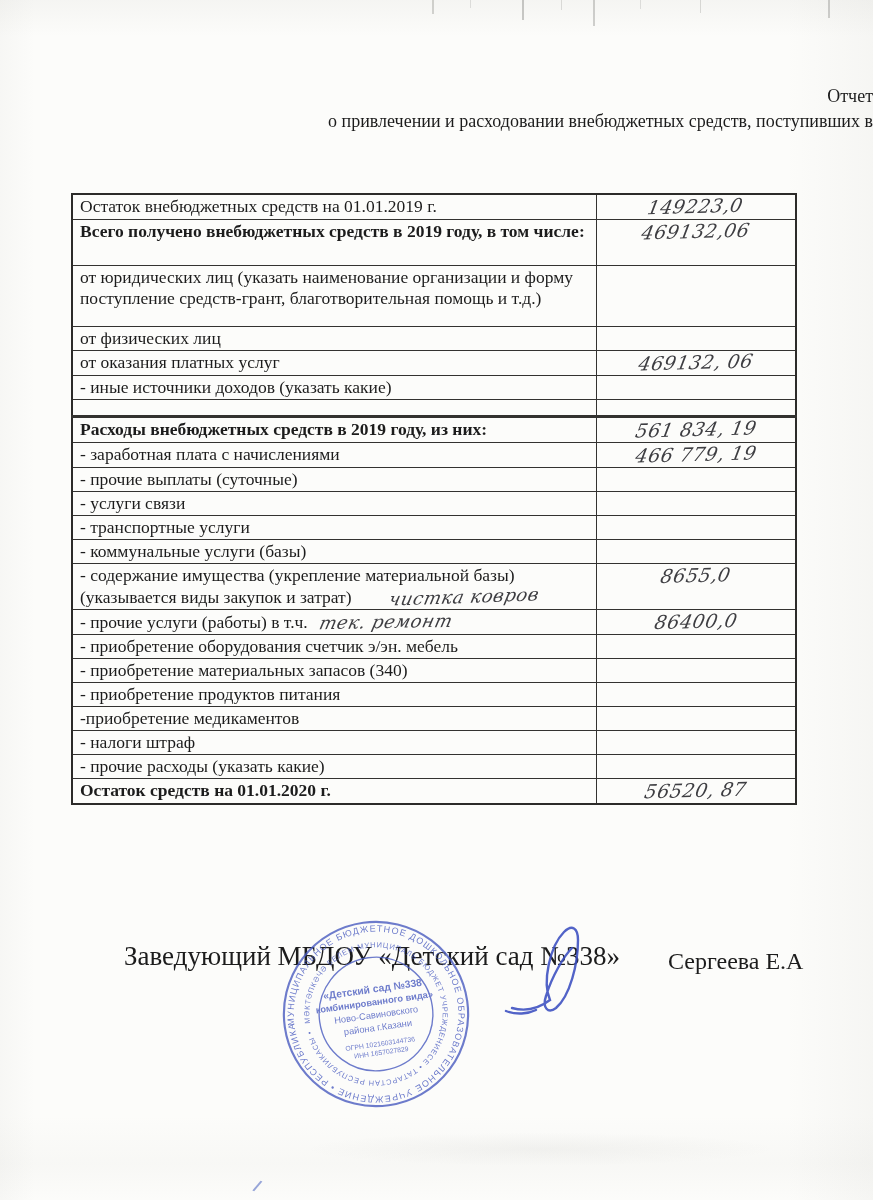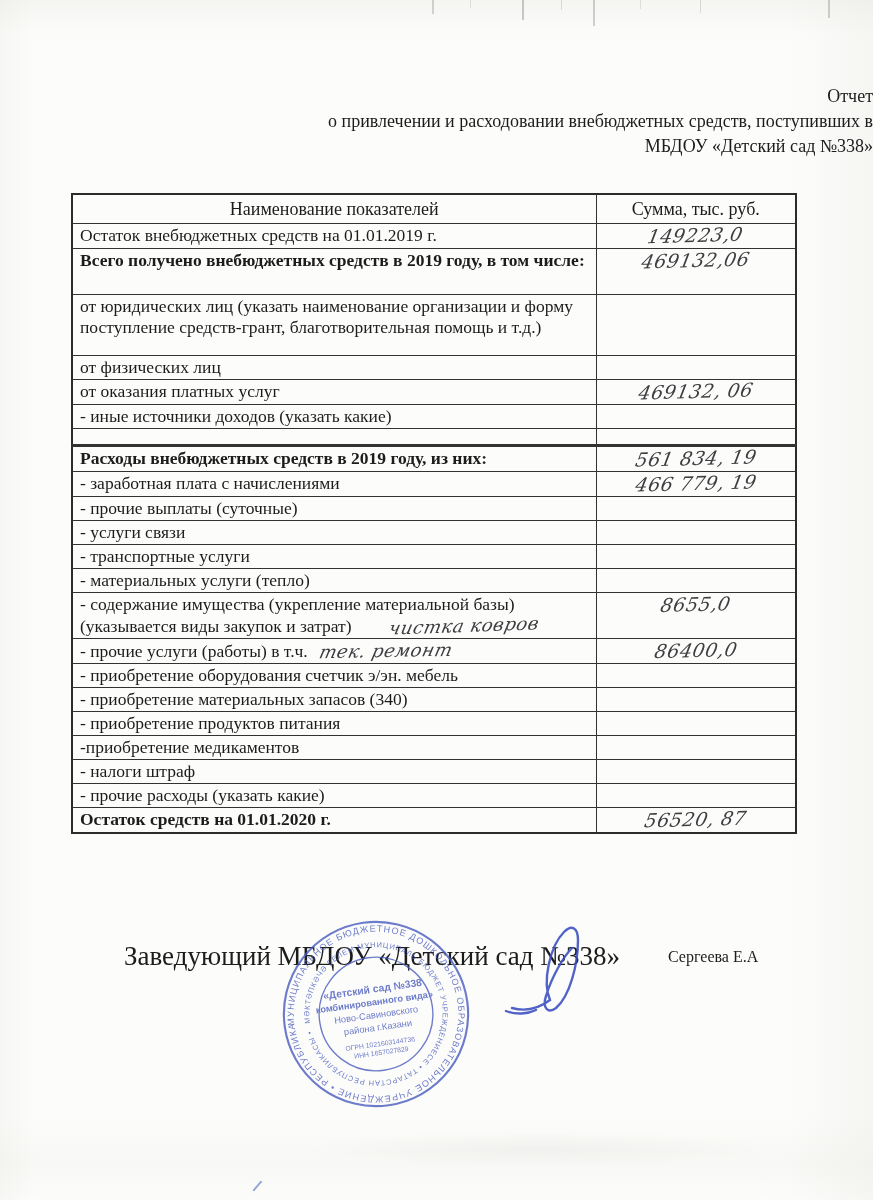--- a/index.html
+++ b/index.html
@@ -44,21 +44,21 @@
   tr.r-1{height:22px;padding-left:46px;} tr.r-2l{height:46px;} tr.r-3l{height:61px;}
   tr.r-s{height:21px;} tr.r-empty{height:17px;} tr.r-b{height:25px;}
   tr.r-2lb{height:46px;}
 
   .hw{font-family:"DejaVu Serif", serif;font-style:italic;color:#3e3e42;
     font-size:19px;letter-spacing:.5px;display:inline-block;transform:skewX(-12deg) rotate(-1.5deg);
     white-space:nowrap;}
   .annot{margin-left:38px;font-size:18px;transform:skewX(-14deg) rotate(-2deg);}
   .annot2{margin-left:12px;font-size:18px;transform:skewX(-14deg) rotate(-1deg);}
   .position-label{position:absolute;left:124px;top:941px;font-size:27px;}
-  .signer-name{position:absolute;left:668px;top:948px;font-size:16px;}
+  .signer-name{position:absolute;left:668px;top:948px;font-size:24px;}
 
   .stamp{position:absolute;left:278px;top:916px;width:196px;height:196px;opacity:.8;}
   .signature{position:absolute;left:492px;top:912px;width:140px;height:115px;}
 </style>
 </head>
 <body>
 
 <div class="page">
 
   <div class="streak s1"></div>
@@ -68,33 +68,28 @@
   <div class="streak s5"></div>
   <div class="streak s6"></div>
   <div class="streak s7"></div>
   <div class="streak s8"></div>
   <div class="bottom-blot"></div>
   <div class="pen-dot"></div>
 
   <div class="title-block">
     <div>Отчет</div>
     <div>о привлечении и расходовании внебюджетных средств, поступивших в</div>
-    <div>МБДОУ «Детский сад №338»</div>
   </div>
 
   <table class="report">
     <colgroup>
         <col style="width:524px">
         <col style="width:200px">
       </colgroup>
     <tbody>
-        <tr class="hdr">
-      <td>Наименование показателей</td>
-      <td>Сумма, тыс. руб.</td>
-    </tr>
     <tr class="r-1">
       <td><span>Остаток внебюджетных средств на 01.01.2019 г.</span></td>
       <td class="val"><span class="hw">149223,0</span></td>
     </tr>
     <tr class="r-2l bold">
       <td><span>Всего получено внебюджетных средств в 2019 году, в том числе:</span></td>
       <td class="val"><span class="hw">469132,06</span></td>
     </tr>
     <tr class="r-3l">
       <td><span>от юридических лиц (указать наименование организации и форму поступление средств-грант, благотворительная помощь и т.д.)</span></td>
@@ -130,21 +125,21 @@
     </tr>
     <tr class="r-s">
       <td><span>- услуги связи</span></td>
       <td class="val"></td>
     </tr>
     <tr class="r-s">
       <td><span>- транспортные услуги</span></td>
       <td class="val"></td>
     </tr>
     <tr class="r-s">
-      <td><span>- материальных услуги (тепло)</span></td>
+      <td><span>- коммунальные услуги (базы)</span></td>
       <td class="val"></td>
     </tr>
     <tr class="r-2lb">
       <td><span>- содержание имущества (укрепление материальной базы) (указывается виды закупок и затрат)</span><span class="hw annot">чистка ковров</span></td>
       <td class="val"><span class="hw">8655,0</span></td>
     </tr>
     <tr class="r-s">
       <td><span>- прочие услуги (работы)  в т.ч.</span><span class="hw annot2">тек. ремонт</span></td>
       <td class="val"><span class="hw">86400,0</span></td>
     </tr>

